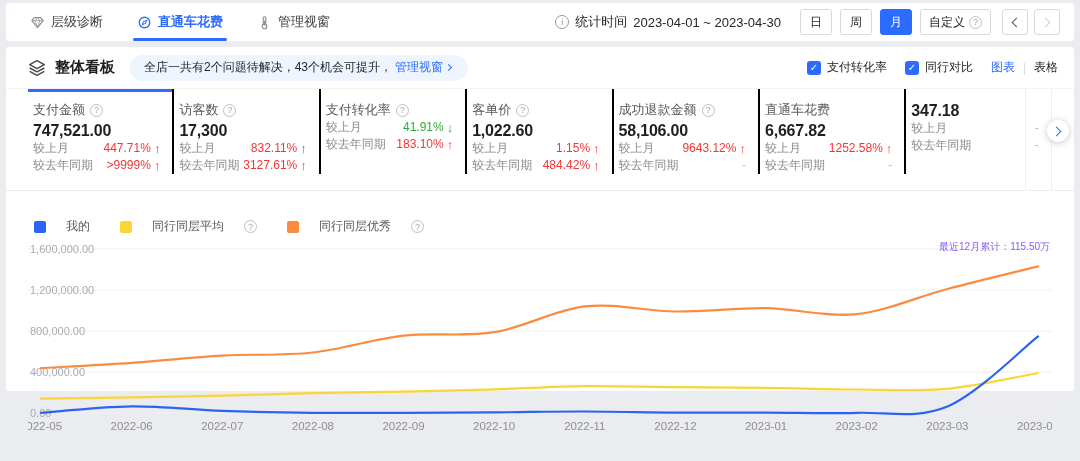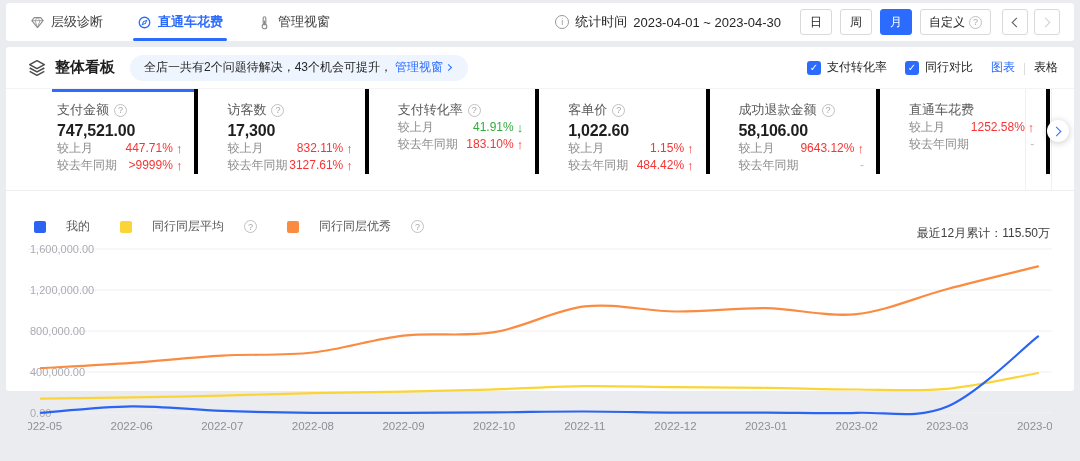--- a/index.html
+++ b/index.html
@@ -68,41 +68,41 @@
          display:inline-flex; align-items:center; justify-content:center; }
   .view-switch { display:flex; align-items:center; gap:8px;justify-content:center; }
   .vs-chart { color:#2b6cff; cursor:pointer; }
   .vs-sep { color:#dcdcdc; }
   .vs-table { color:#262626; cursor:pointer; }
   
   .cards-band { border-top:1px solid #f3f3f6; border-bottom:1px solid #eeeef2; padding:0 22px; position:relative; }
   .cards-viewport { overflow:hidden; position:relative; height:101px; border-right:1px solid #f0f0f3; }
   .cards-viewport::after { content:""; position:absolute; right:25px; top:0; bottom:0; width:1px; background:#f0f0f3; }
   .cards-row { display:flex; width:1200px; }
-  .card { width:146.4px; flex:0 0 auto; border-right:4px solid #000000; padding:10px 12px 0 5px; position:relative;margin-left:24px; }
+  .card { width:146.4px; flex:0 0 auto; border-right:2px solid #000000; padding:10px 12px 0 5px; position:relative; }
   .card.selected::before { content:""; position:absolute; top:0; left:0; right:0; height:3px; background:#2b6cff; }
   .card-title { display:flex; align-items:center; gap:5px; font-size:13px; color:#595959; margin-top:2px; }
   .help { width:13px; height:13px; border:1px solid #c0c0c0; border-radius:50%; color:#a6a6a6; font-size:9px;
           display:inline-flex; align-items:center; justify-content:center; flex:0 0 auto; }
   .card-value { font-size:16px; font-weight:bold; color:#1f1f1f; margin-top:3px; letter-spacing:-0.2px; }
   .cmp { display:flex; justify-content:space-between; align-items:center; font-size:12px; line-height:17px; color:#8c8c8c; }
   .cmp:first-of-type { margin-top:9px; }
   .cmp-val { display:inline-flex; align-items:center; gap:3px; font-weight:400; }
   .cmp-val.up   { color:#f53535; }
   .cmp-val.down { color:#2fae3c; }
   .cmp-val.none { color:#bfbfbf; }
   .arrow { font-weight:bold; font-size:13px; }
   .card-next {
     position:absolute; right:5px; top:73px; width:22px; height:22px; border:none; border-radius:50%;
     background:#fff; box-shadow:0 1px 7px rgba(0,0,0,0.22); cursor:pointer; z-index:5;
     display:flex; align-items:center; justify-content:center;
   }
   
   .chart-section { position:relative; padding:0 22px; }
-  .summary { position:absolute; right:24px; top:7px; font-size:12px; color:#404040; }
+  .summary { position:absolute; right:24px; top:22px; font-size:10px; color:#8b5cf6; }
   .legend { display:flex; align-items:center; gap:30px; margin-top:27px; padding-left:6px; }
   .legend-item { display:flex; align-items:center; gap:20px; font-size:12px; color:#595959; cursor:pointer; }
   .legend-swatch { width:12px; height:12px; border-radius:2px; display:inline-block; }
   svg.chart { display:block; margin-top:9px; width:1024px; height:200px; }
 </style>
 </head>
 <body>
 
 <div class="topbar">
   <div class="tabs" id="tabs">
@@ -307,20 +307,21 @@
               <span class="cmp-label">较去年同期</span>
               <span class="cmp-val none">
                 <span>-</span>
               </span>
             </div>
           </div>
           <div class="card">
             <div class="card-title">
               <span>直通车花费</span>
             </div>
+            <div class="card-value">6,667.82</div>
             <div class="cmp">
               <span class="cmp-label">较上月</span>
               <span class="cmp-val up">
                 <span>1252.58%</span>
                 <span class="arrow">↑</span>
               </span>
             </div>
             <div class="cmp">
               <span class="cmp-label">较去年同期</span>
               <span class="cmp-val none">

